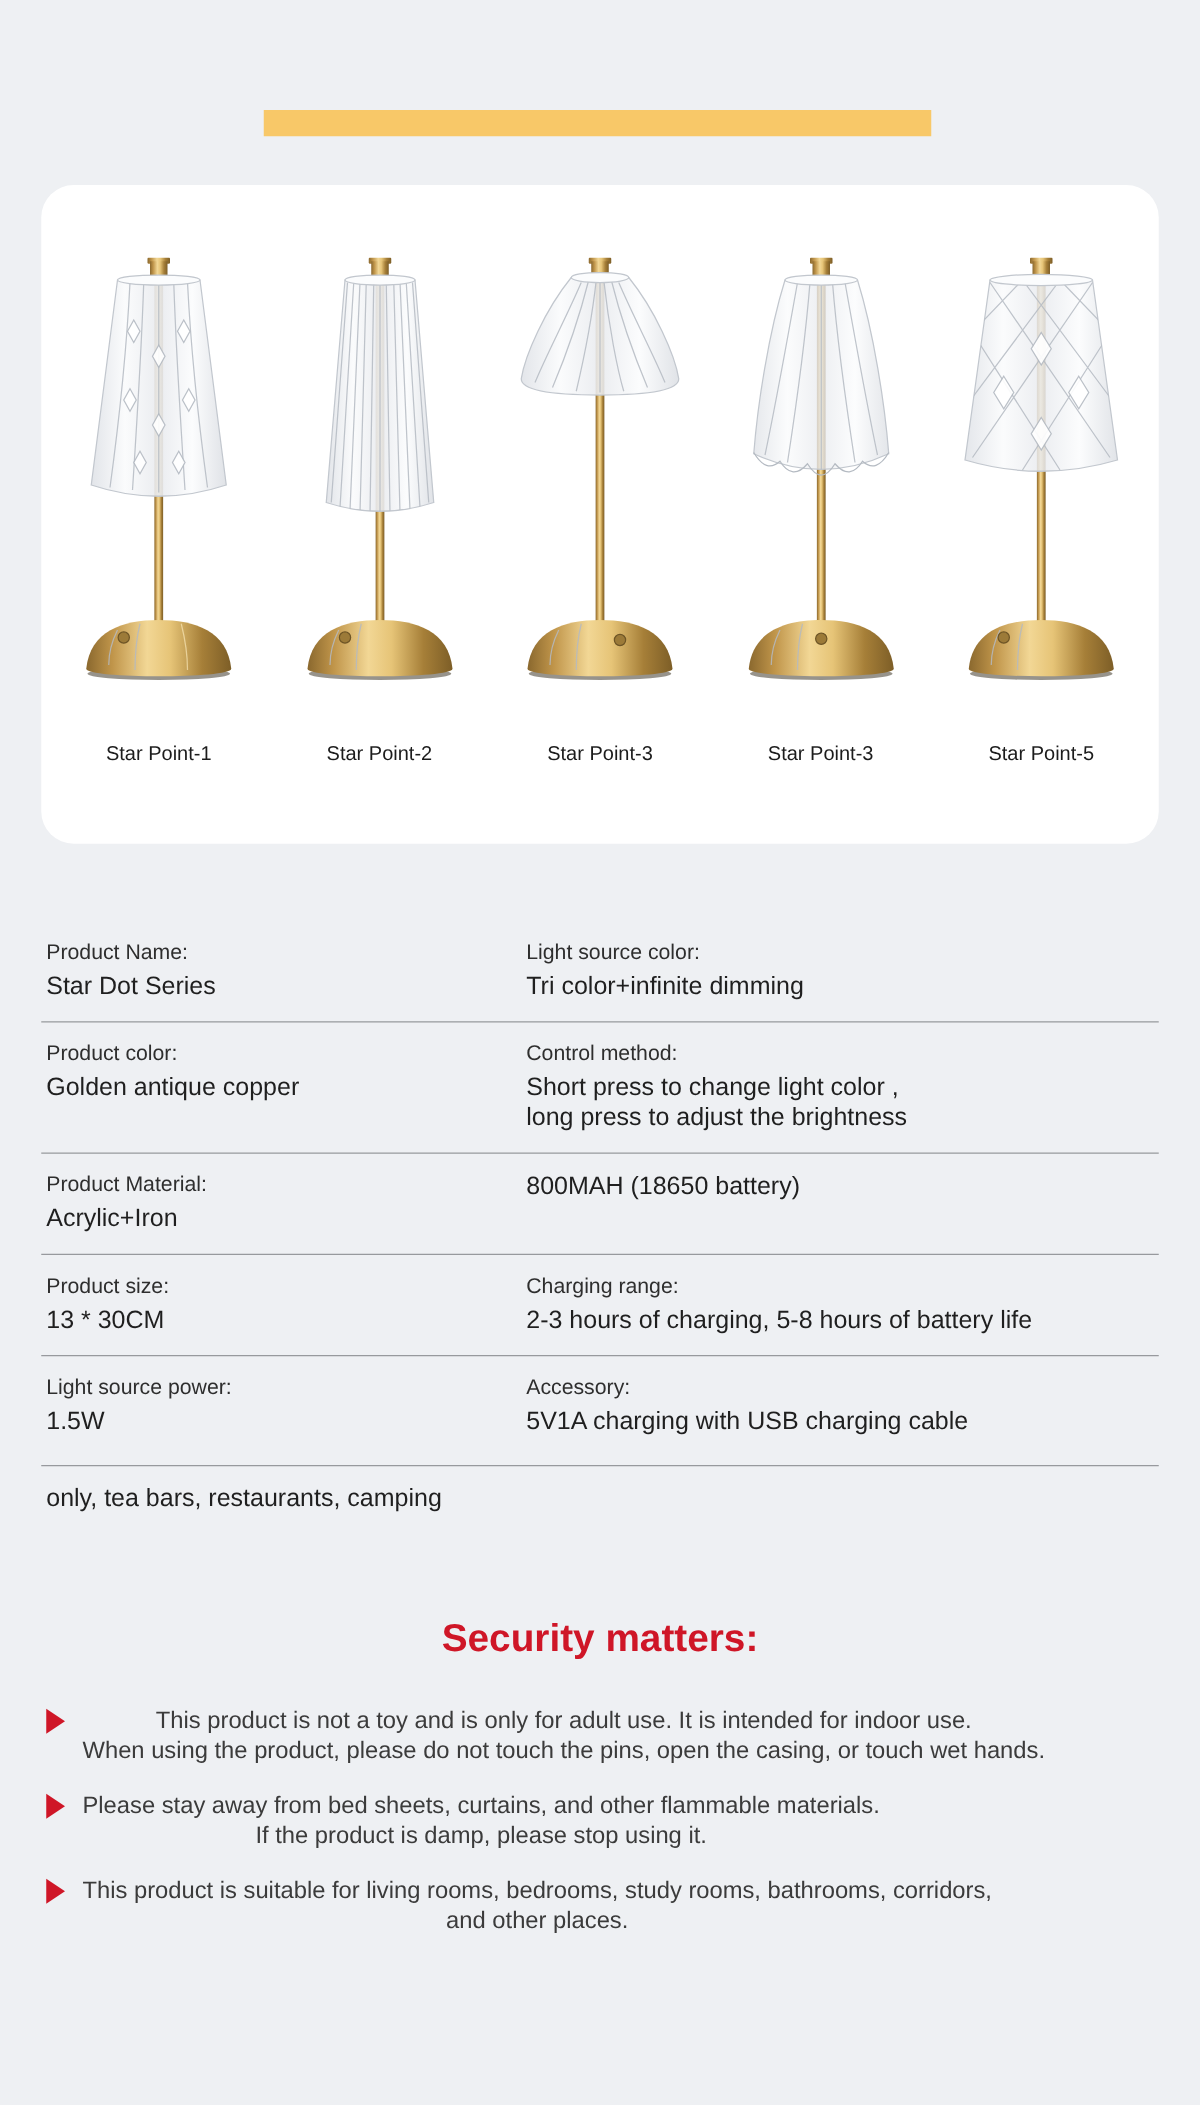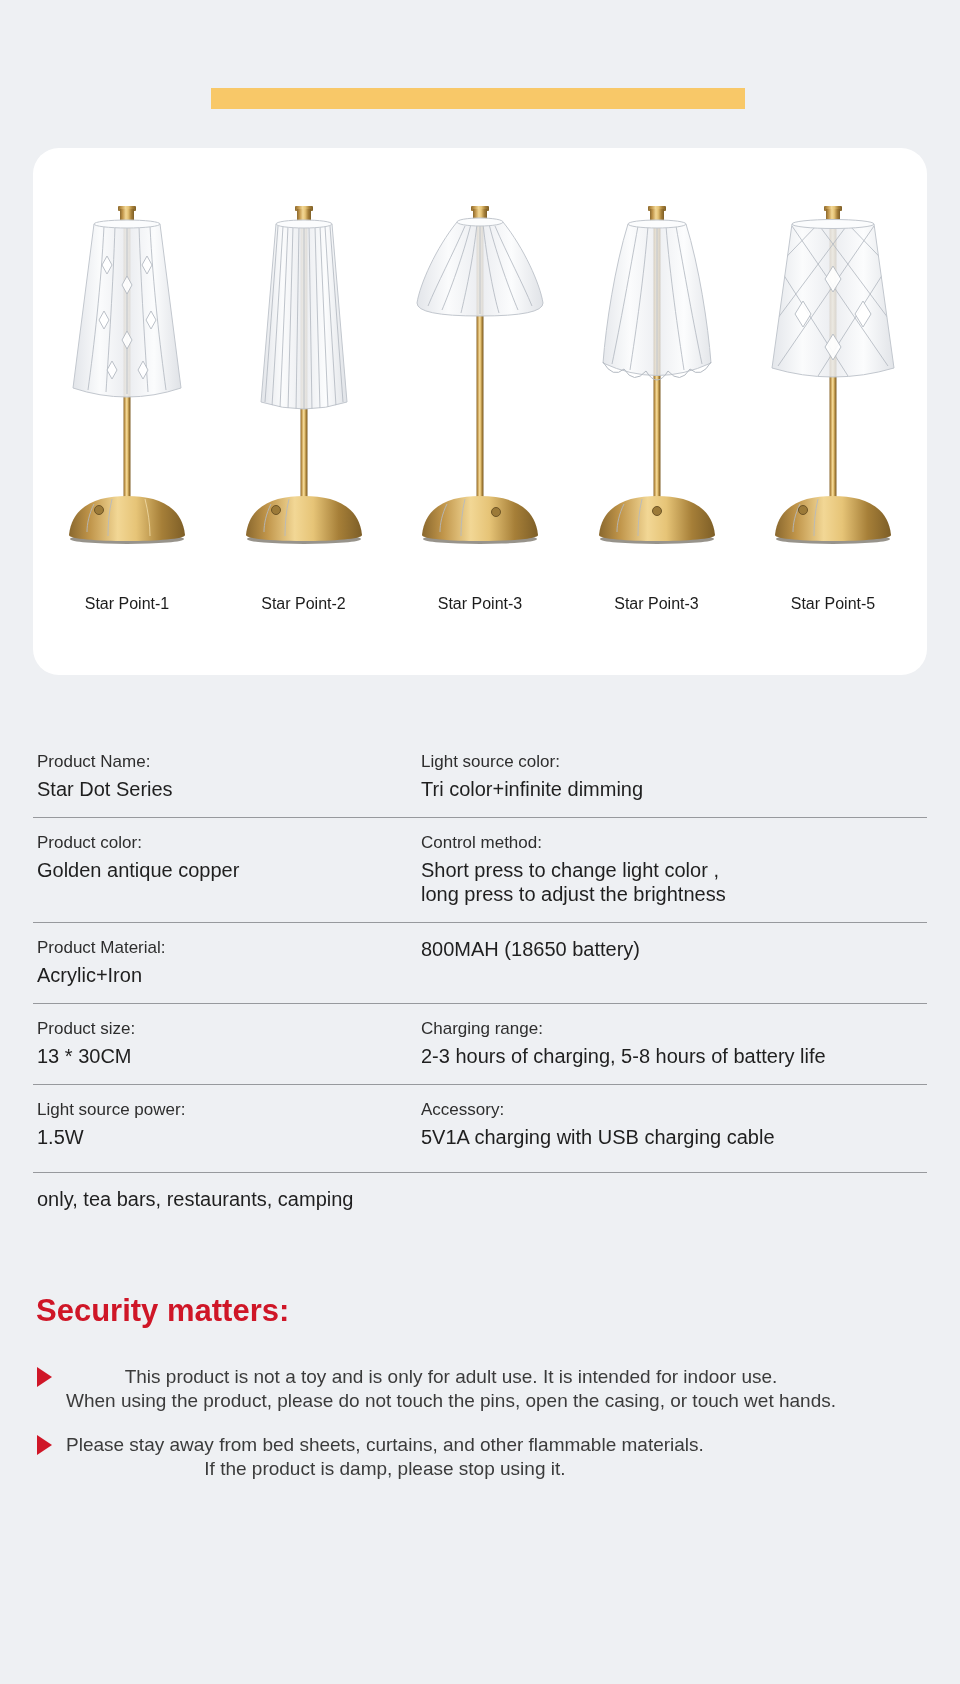--- a/index.html
+++ b/index.html
@@ -27,21 +27,21 @@
   .spec-row.first{padding-top:20px;}
   .spec-row.tall{padding-bottom:23px;}
   .spec-row.last{border-bottom:none;}
   .cell-left{width:388px;padding-left:4px;}
   .cell-right{flex:1;}
   .spec-label{font-size:17px;line-height:21px;color:#2e2e2e;margin-bottom:5px;}
   .spec-value{font-size:20px;line-height:24px;color:var(--text-dark);}
 
   
   .security{margin:66px 36px 0;}
-  .security-heading{font-size:31px;line-height:36px;font-weight:700;color:var(--security-red);margin-bottom:36px;}
+  .security-heading{font-size:31px;line-height:36px;font-weight:700;color:var(--security-red);margin-bottom:36px;text-align:center;}
   .sec-item{display:flex;align-items:flex-start;margin-bottom:20px;}
   .sec-item.gap{margin-top:14px;}
   .tri{width:0;height:0;border-left:15px solid var(--security-red);
        border-top:10px solid transparent;border-bottom:10px solid transparent;
        margin:2px 14px 0 1px;flex:none;}
   .sec-text{font-size:19px;line-height:24px;color:#3b3b3b;text-align:center;}
   .sec-line{display:block;}
 
   svg .shade{fill:url(#shadeGrad);stroke:#c2c7ce;stroke-width:1;}
   svg .tex{fill:none;stroke:#b4bac2;stroke-width:1;opacity:.85;}
@@ -264,15 +264,22 @@
     </div>
 
     <div class="sec-item">
       <span class="tri"></span>
       <div class="sec-text">
         <span class="sec-line">Please stay away from bed sheets, curtains, and other flammable materials.</span>
         <span class="sec-line">If the product is damp, please stop using it.</span>
       </div>
     </div>
 
+    <div class="sec-item gap">
+      <span class="tri"></span>
+      <div class="sec-text">
+        <span class="sec-line">This product is suitable for living rooms, bedrooms, study rooms, bathrooms, corridors,</span>
+        <span class="sec-line">and other places.</span>
+      </div>
+    </div>
   </div>
 
 </div>
 
 </body></html>

